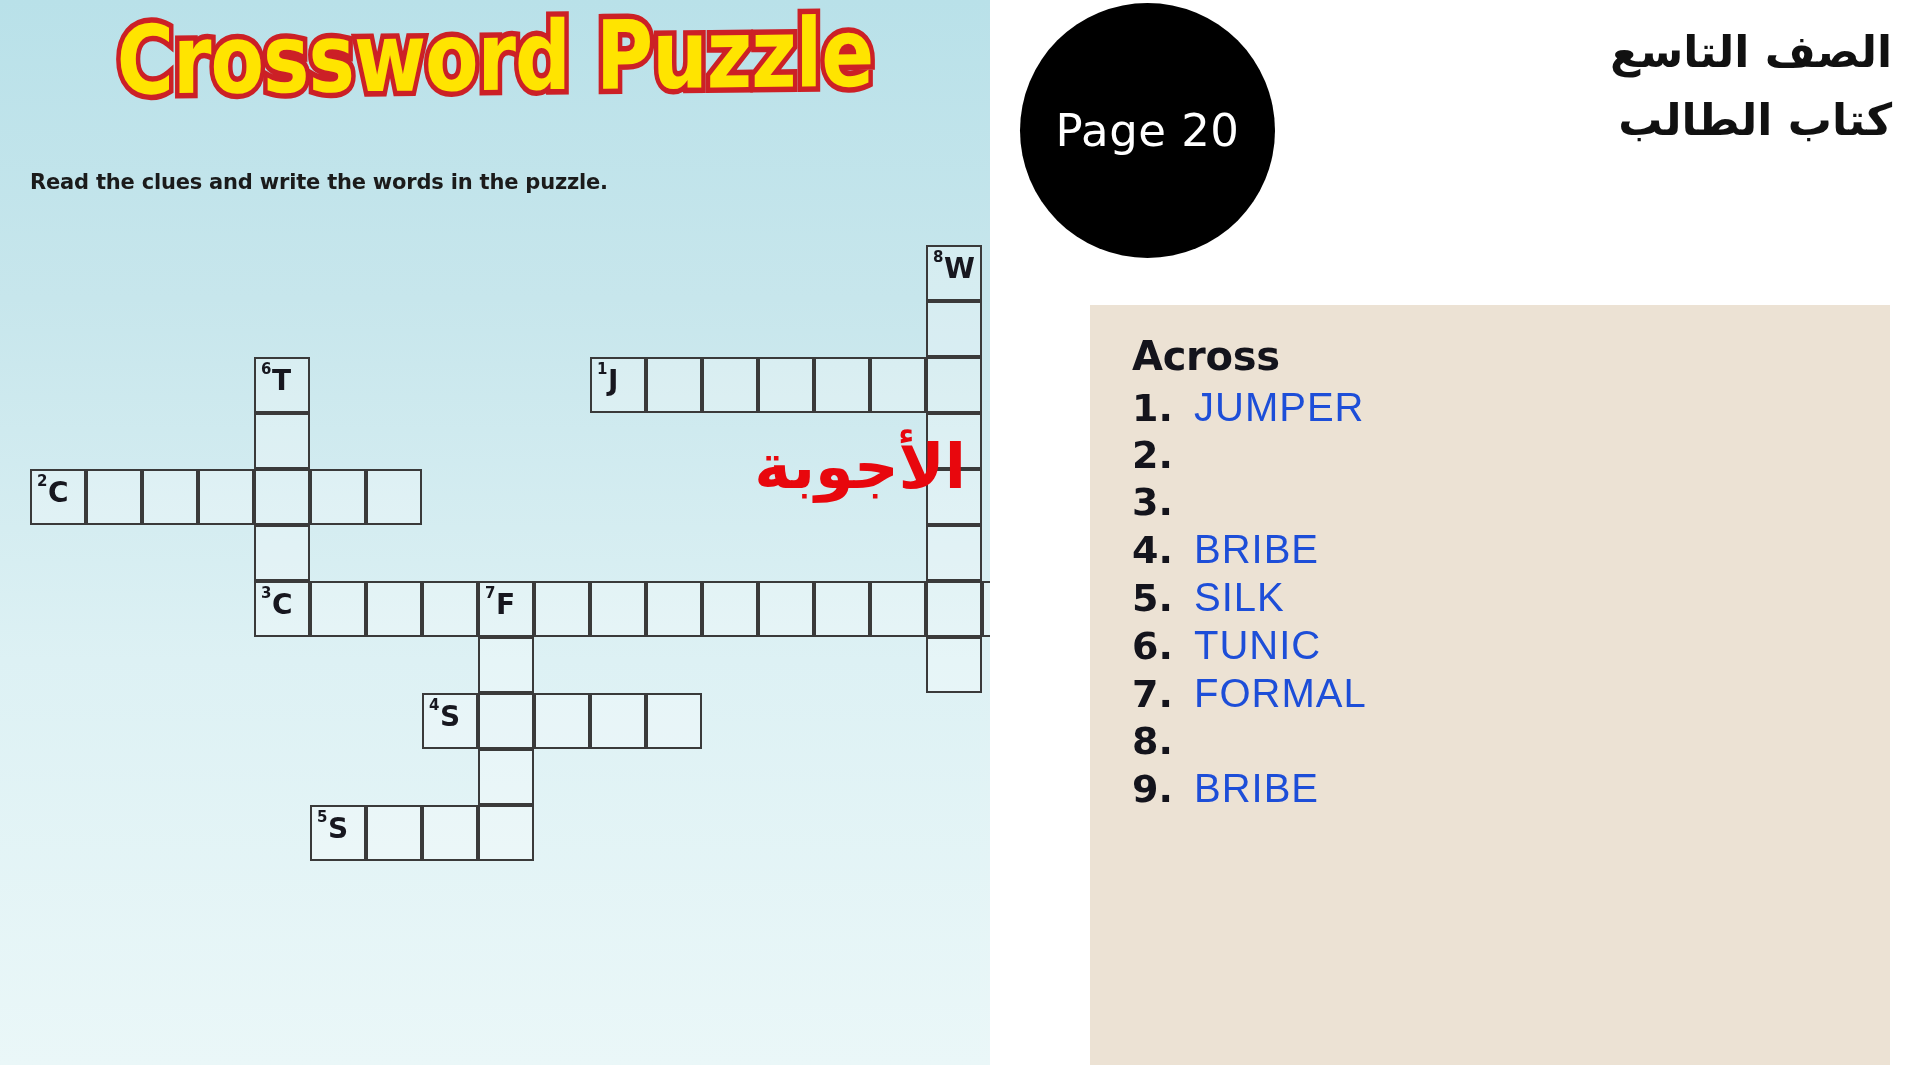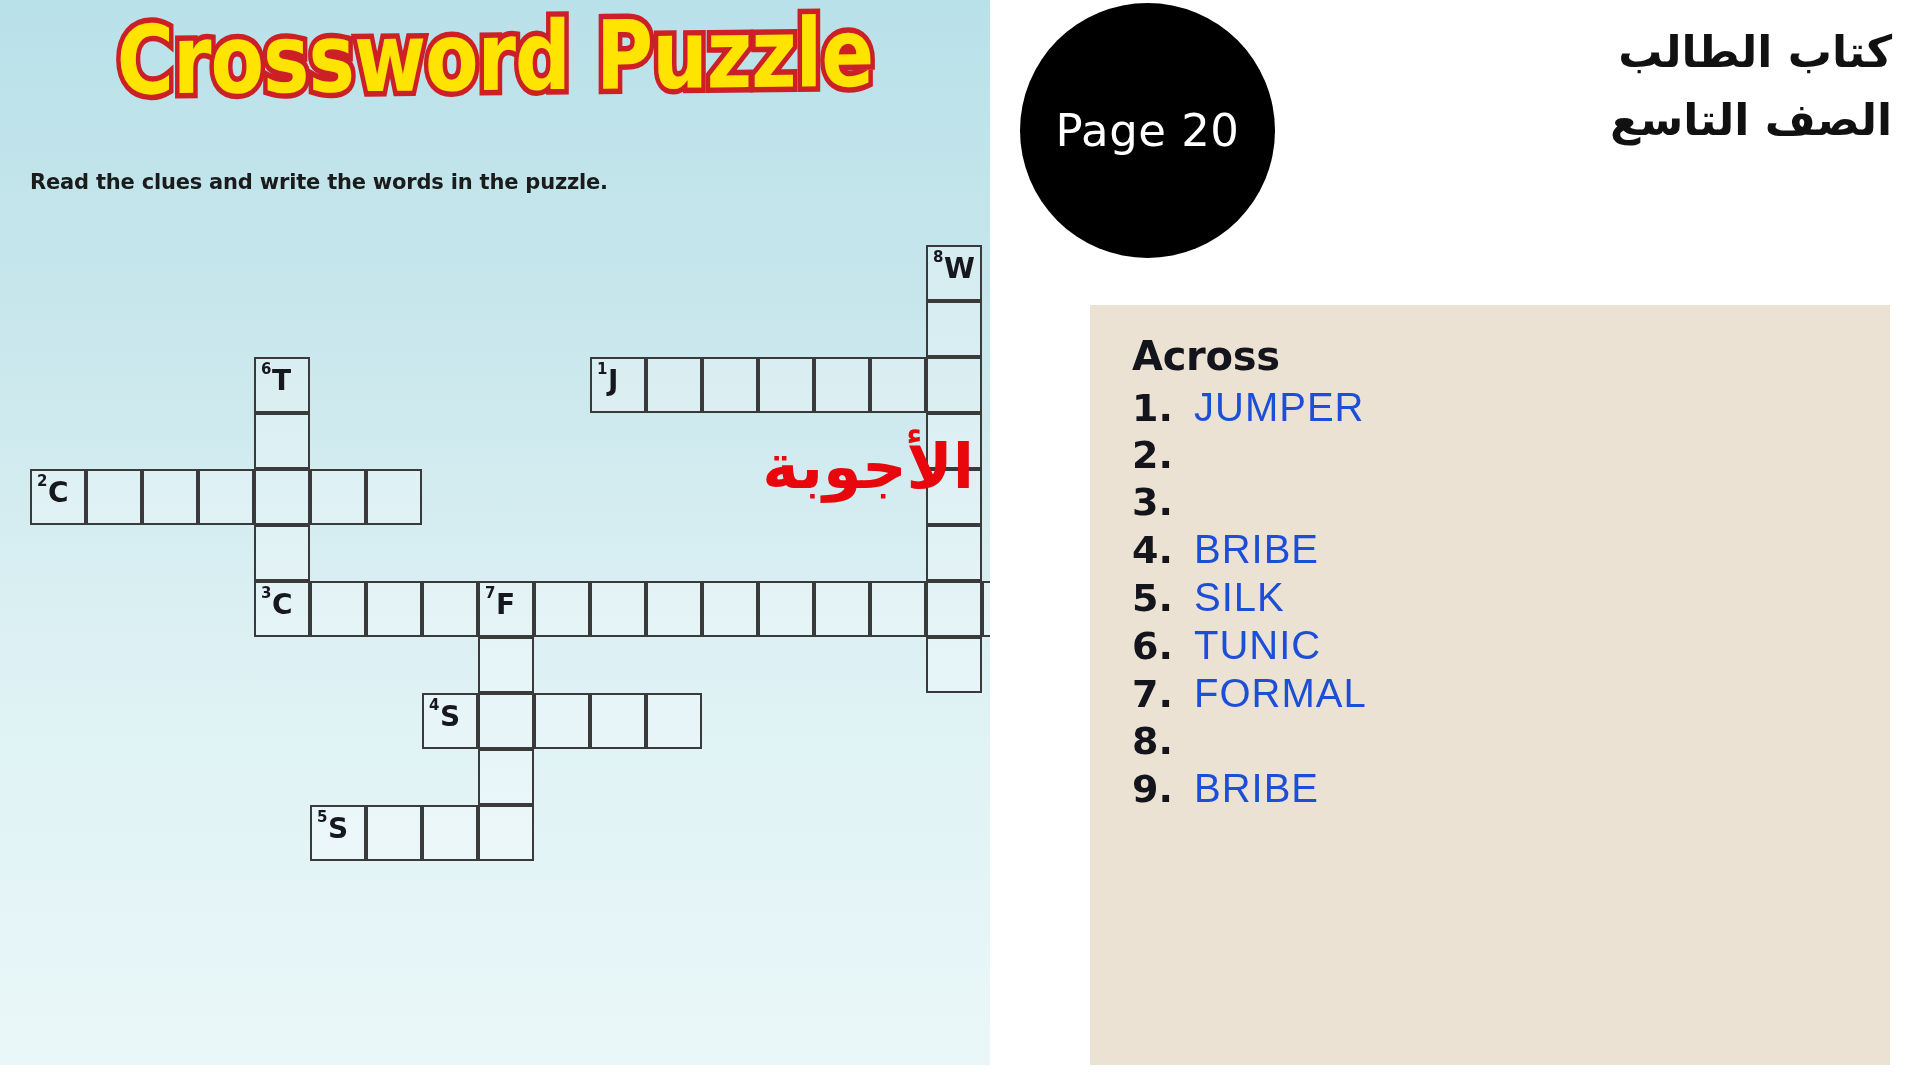--- a/index.html
+++ b/index.html
@@ -75,21 +75,21 @@
     font-family: "DejaVu Sans", sans-serif;
     font-weight: bold;
     font-size: 28px;
     color: #17171f;
     line-height: 1;
   }
 
   
   #answers-arabic {
     position: absolute;
-    right: 16px; top: 430px;
+    right: 24px; top: 430px;
     font-family: "DejaVu Sans", sans-serif;
     font-weight: bold;
     font-size: 62px;
     color: #e8070d;
     direction: rtl;
     white-space: nowrap;
     z-index: 5;
   }
 
   
@@ -254,22 +254,22 @@
   <div id="answers-arabic">الأجوبة</div>
 </div>
 
 <div id="right-panel">
 
   <div id="page-badge">
     <span class="badge-text">Page 20</span>
   </div>
 
   <div id="header-arabic">
+    <div>الصف التاسع</div>
     <div>كتاب الطالب</div>
-    <div>الصف التاسع</div>
   </div>
 
   <div id="answers-box">
     <div class="section-heading">Across</div>
     <div id="across-list">
         <div class="answer-row">
           <span class="answer-num">1.</span>
           <span class="answer-word">JUMPER</span>
         </div>
         <div class="answer-row">

